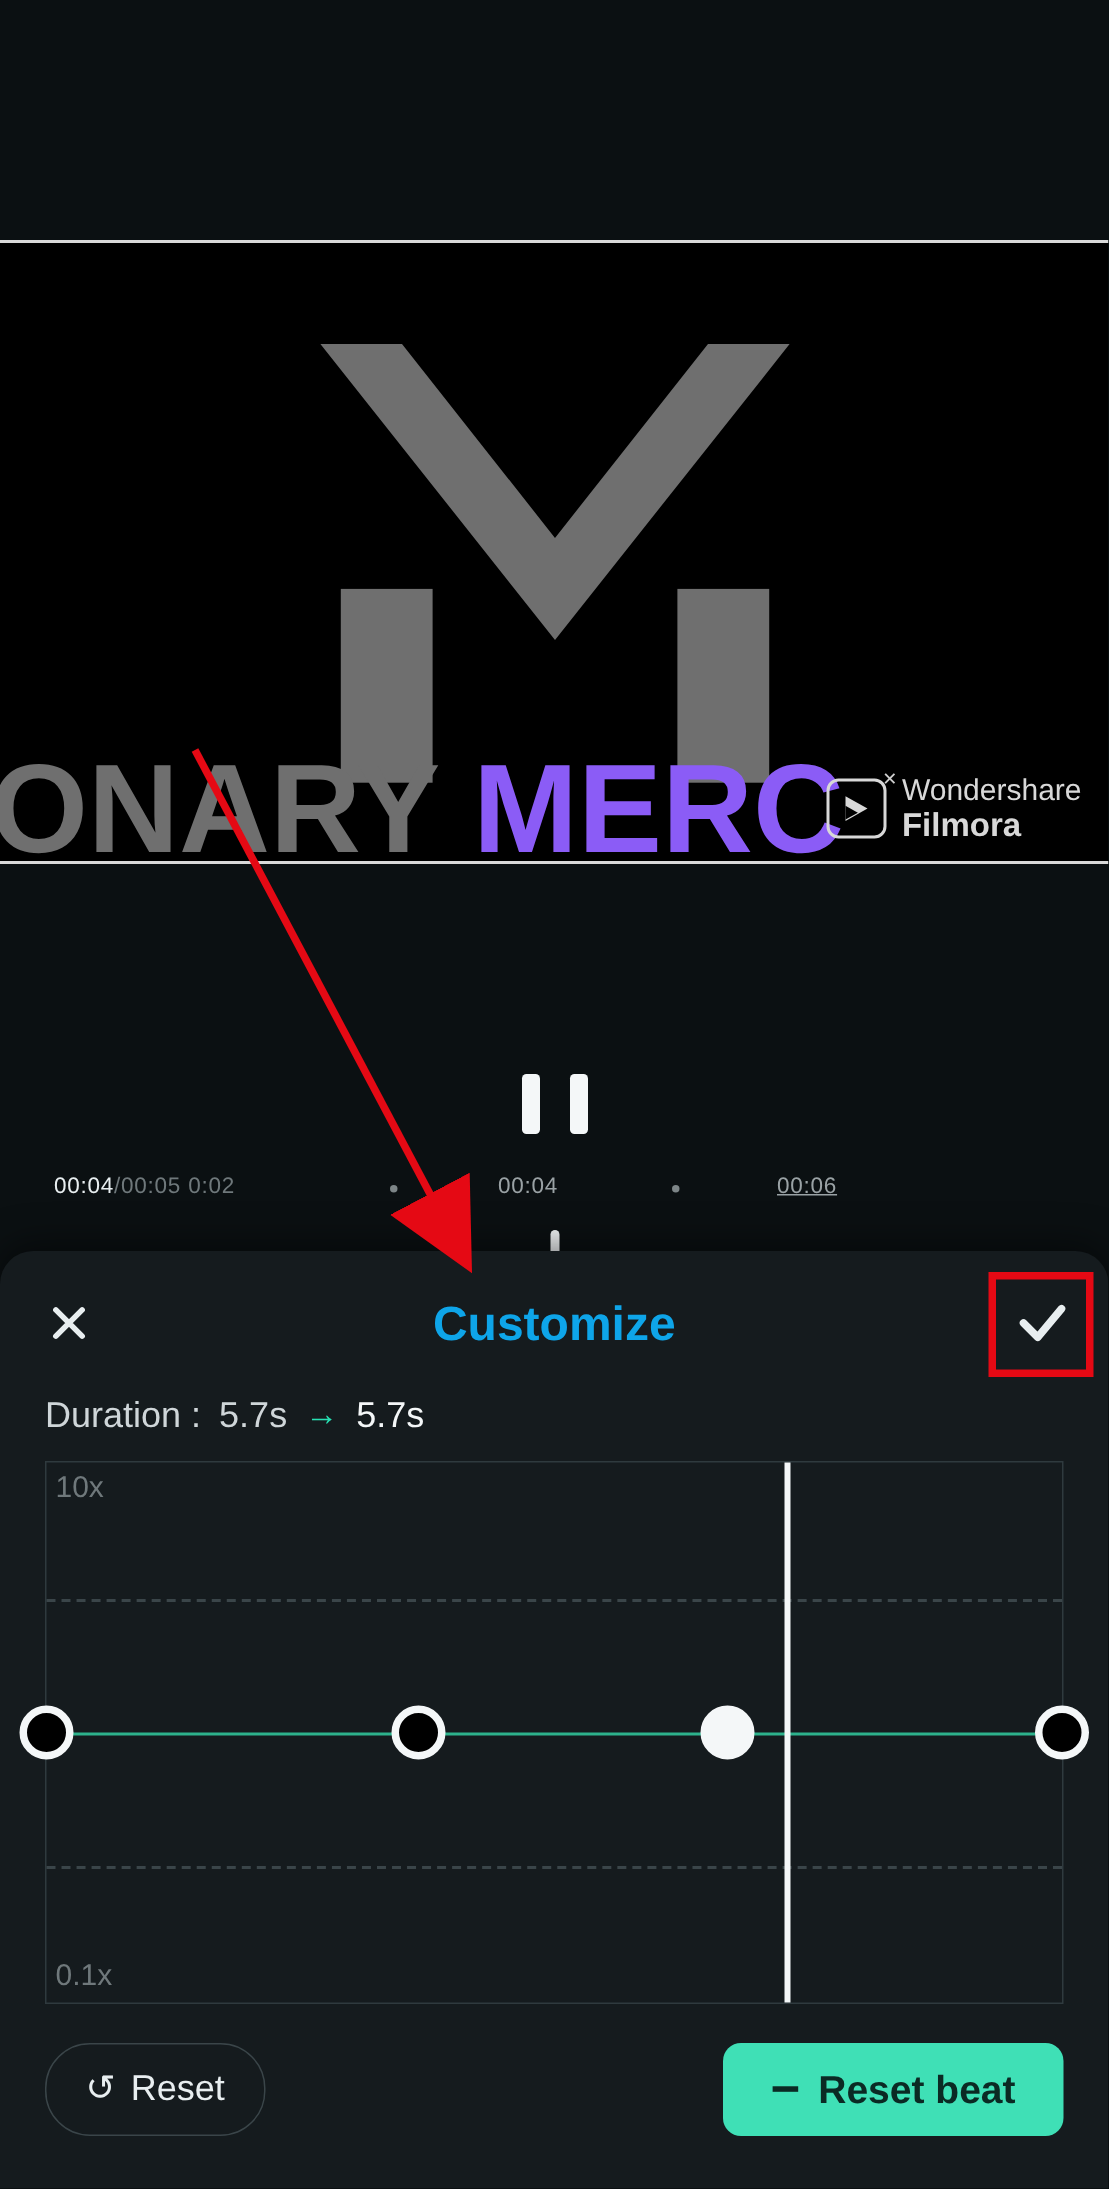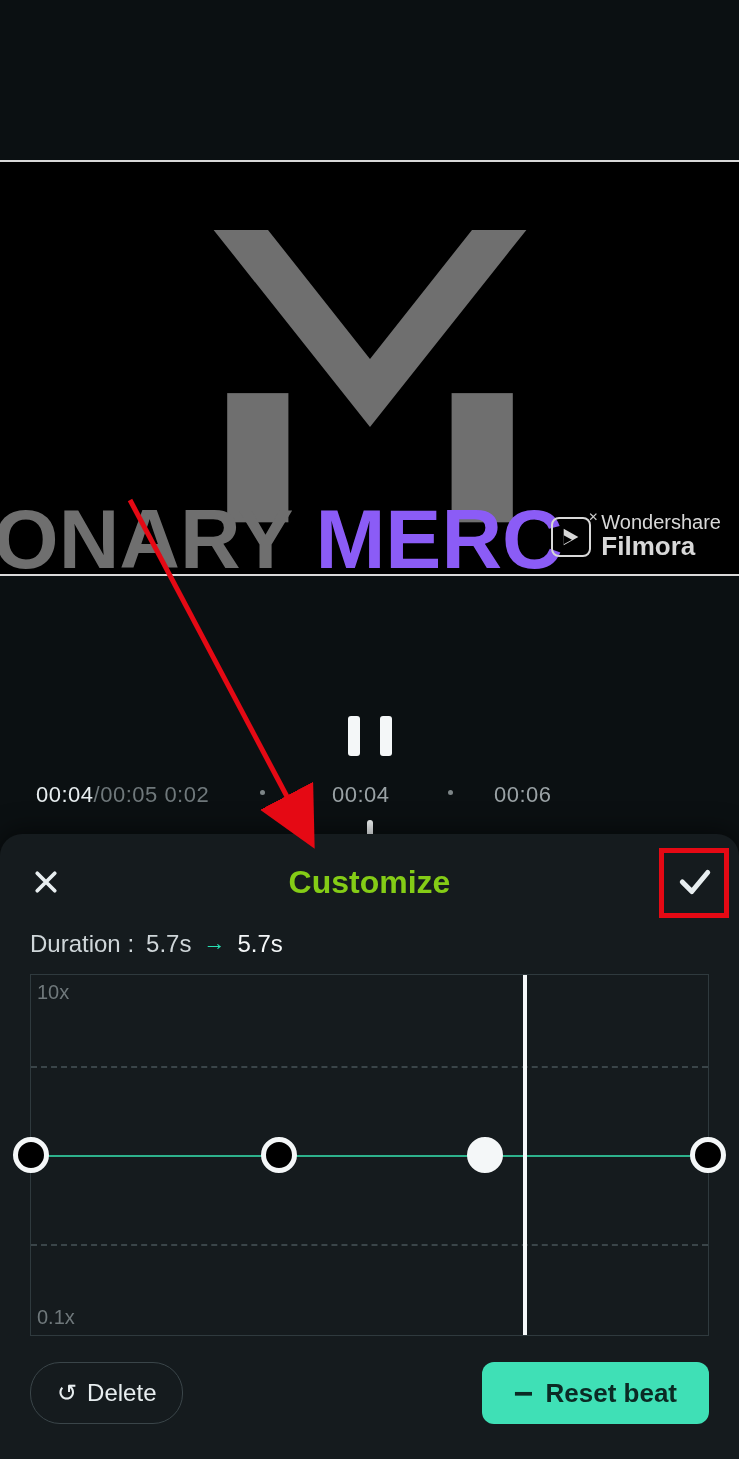--- a/index.html
+++ b/index.html
@@ -23,53 +23,53 @@
     position:absolute; right:18px; bottom:12px;
     display:flex; align-items:center; gap:10px; color:#d8d8d8;
   }
   .watermark .wm-box {
     width:40px; height:40px; border:2px solid #d8d8d8; border-radius:8px;
     display:flex; align-items:center; justify-content:center; position:relative;
   }
   .wm-box svg { display:block; }
   .wm-x { position:absolute; top:-9px; right:-9px; font-size:12px; color:#cfcfcf; }
   .watermark .wm-text .l1 { font-size:20px; line-height:1; }
-  .watermark .wm-text .l2 { font-size:26px; font-weight:700; line-height:1.15; }
+  .watermark .wm-text .l2 { font-size:22px; font-weight:700; line-height:1.15; }
 
   
   .pause-btn {
     position:absolute; left:50%; top:716px; transform:translateX(-50%);
     width:44px; height:40px; display:flex; justify-content:space-between; cursor:pointer;
   }
   .pause-btn .bar { width:12px; height:40px; background:#f4f7f8; border-radius:3px; }
 
   
   .ruler {
     position:absolute; left:0; top:778px; width:739px; height:40px;
-    color:#cfd6d9; font-size:22px; letter-spacing:0.5px;
+    color:#cfd6d9; font-size:15px; letter-spacing:0.5px;
   }
   .ruler .cur { position:absolute; left:36px; top:4px; color:#e8eef0; }
   .ruler .cur .faded { color:#6f787b; }
   .ruler .dot { position:absolute; top:12px; width:5px; height:5px; border-radius:50%; background:#7d8587; }
   .ruler .tick { position:absolute; top:4px; color:#9aa2a5; }
   .playhead-tip {
     position:absolute; left:50%; top:820px; transform:translateX(-50%);
     width:6px; height:18px; background:#f4f7f8; border-radius:3px;
   }
 
   
   .panel {
     position:absolute; left:0; top:834px; width:739px; height:625px;
     background:#151b1e; border-top-left-radius:22px; border-top-right-radius:22px;
     box-shadow: 0 -4px 24px rgba(0,0,0,0.5);
   }
   .panel-header {
     position:relative; height:96px; display:flex; align-items:center; justify-content:center;
   }
-  .panel-title { font-size:32px; font-weight:600; color:#84cc16; }
+  .panel-title { font-size:32px; font-weight:600; color:#0ea5e9; }
   .close-btn {
     position:absolute; left:26px; top:50%; transform:translateY(-50%);
     cursor:pointer; width:40px; height:40px; display:flex; align-items:center; justify-content:center;
   }
   .close-btn svg { stroke:#e8eef0; }
   .confirm-btn {
     position:absolute; right:14px; top:50%; transform:translateY(-50%);
     cursor:pointer; width:60px; height:60px; display:flex; align-items:center; justify-content:center;
   }
   .confirm-btn svg { stroke:#e8eef0; }
@@ -167,21 +167,21 @@
   <div class="bar"></div>
 </div>
 
 <div class="ruler">
   <div class="cur">
     <span>00:04</span><span class="faded">/<span>00:05</span> <span>0:02</span></span>
   </div>
   <div class="dot" style="left:260px;"></div>
   <div class="tick" style="left:332px;">00:04</div>
   <div class="dot" style="left:448px;"></div>
-  <div class="tick" style="left:494px;">00:06</div>
+  <div class="tick" style="left:518px;text-decoration:underline;">00:06</div>
 </div>
 <div class="playhead-tip"></div>
 
 <div class="panel">
   <div class="panel-header">
     <div class="close-btn">
       <svg width="30" height="30" viewBox="0 0 24 24" fill="none" stroke-width="3" stroke-linecap="round">
             <path d="M5 5 L19 19 M19 5 L5 19"></path>
           </svg>
     </div>
@@ -211,21 +211,21 @@
         <div class="vplayhead" style="left: 73%;"></div>
         <div class="marker" style="left: 0%;"></div>
         <div class="marker" style="left: 36.6%;"></div>
         <div class="marker active" style="left: 67%;"></div>
         <div class="marker" style="left: 100%;"></div>
       </div>
 
   <div class="bottom-row">
     <button class="reset-btn">
       <span class="ricon">↺</span>
-      <span>Delete</span>
+      <span>Reset</span>
     </button>
     <button class="delete-btn">
       <span class="minus">−</span>
       <span>Reset beat</span>
     </button>
   </div>
 </div>
 
 <svg class="anno-arrow" width="220" height="380">
   <defs>

